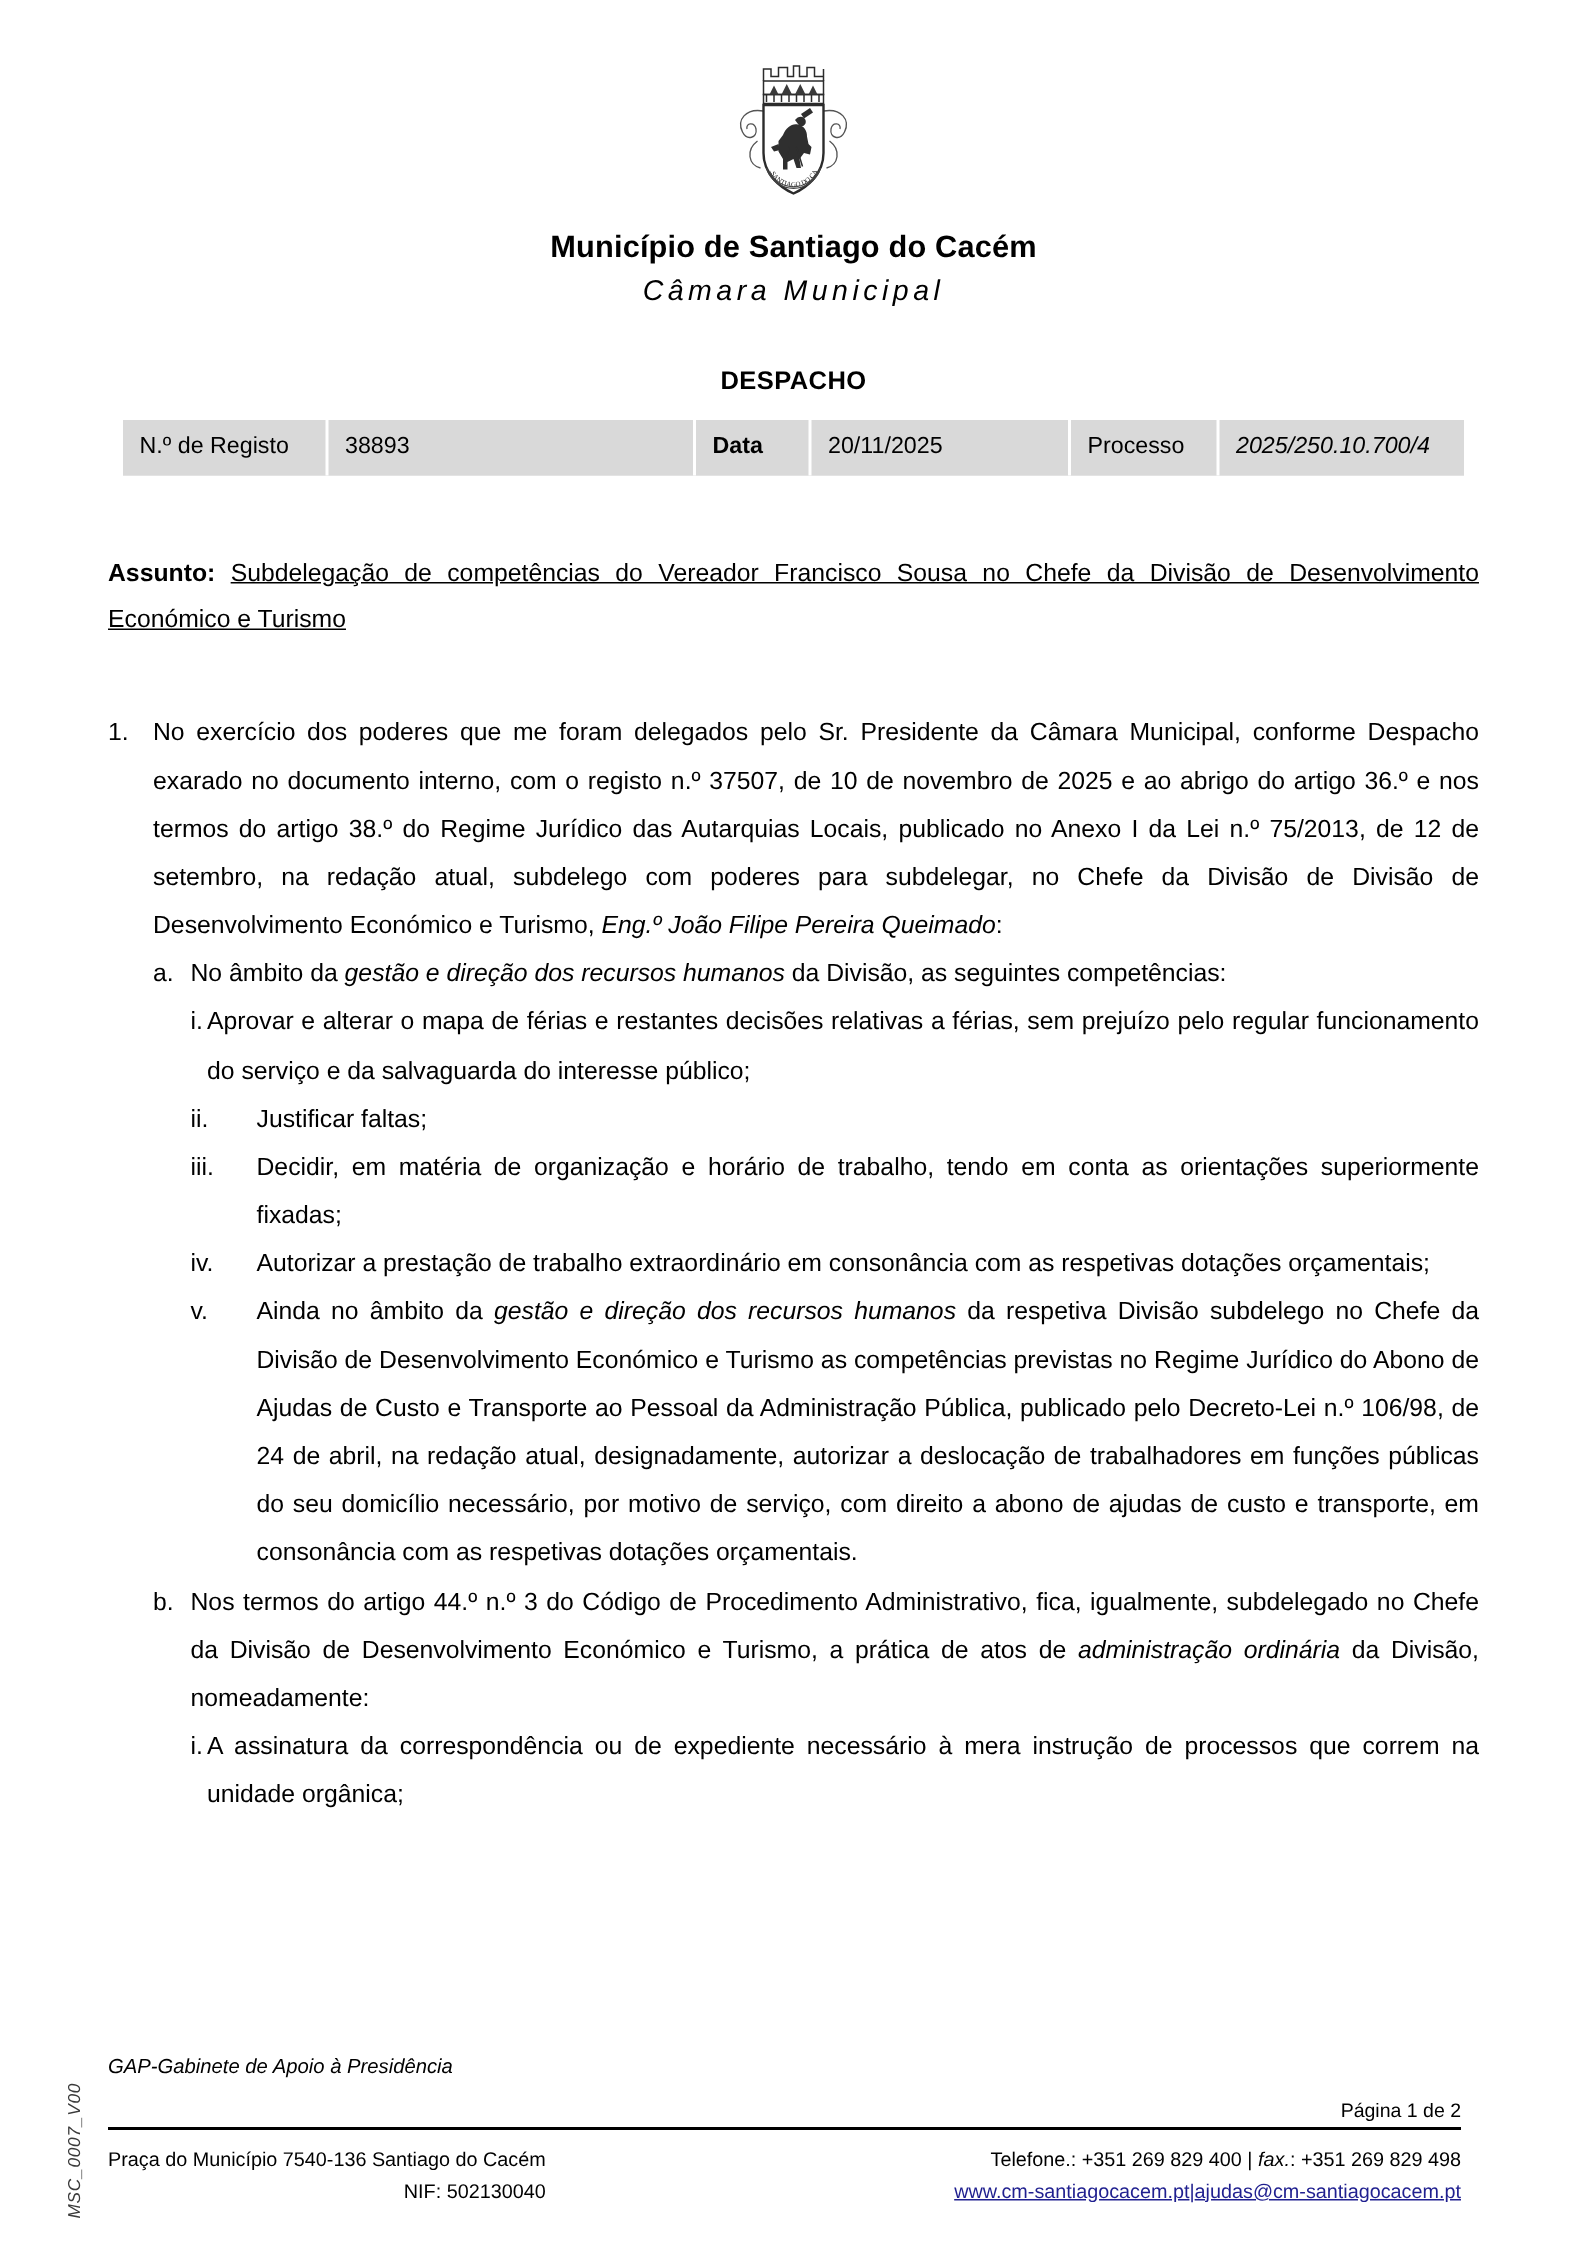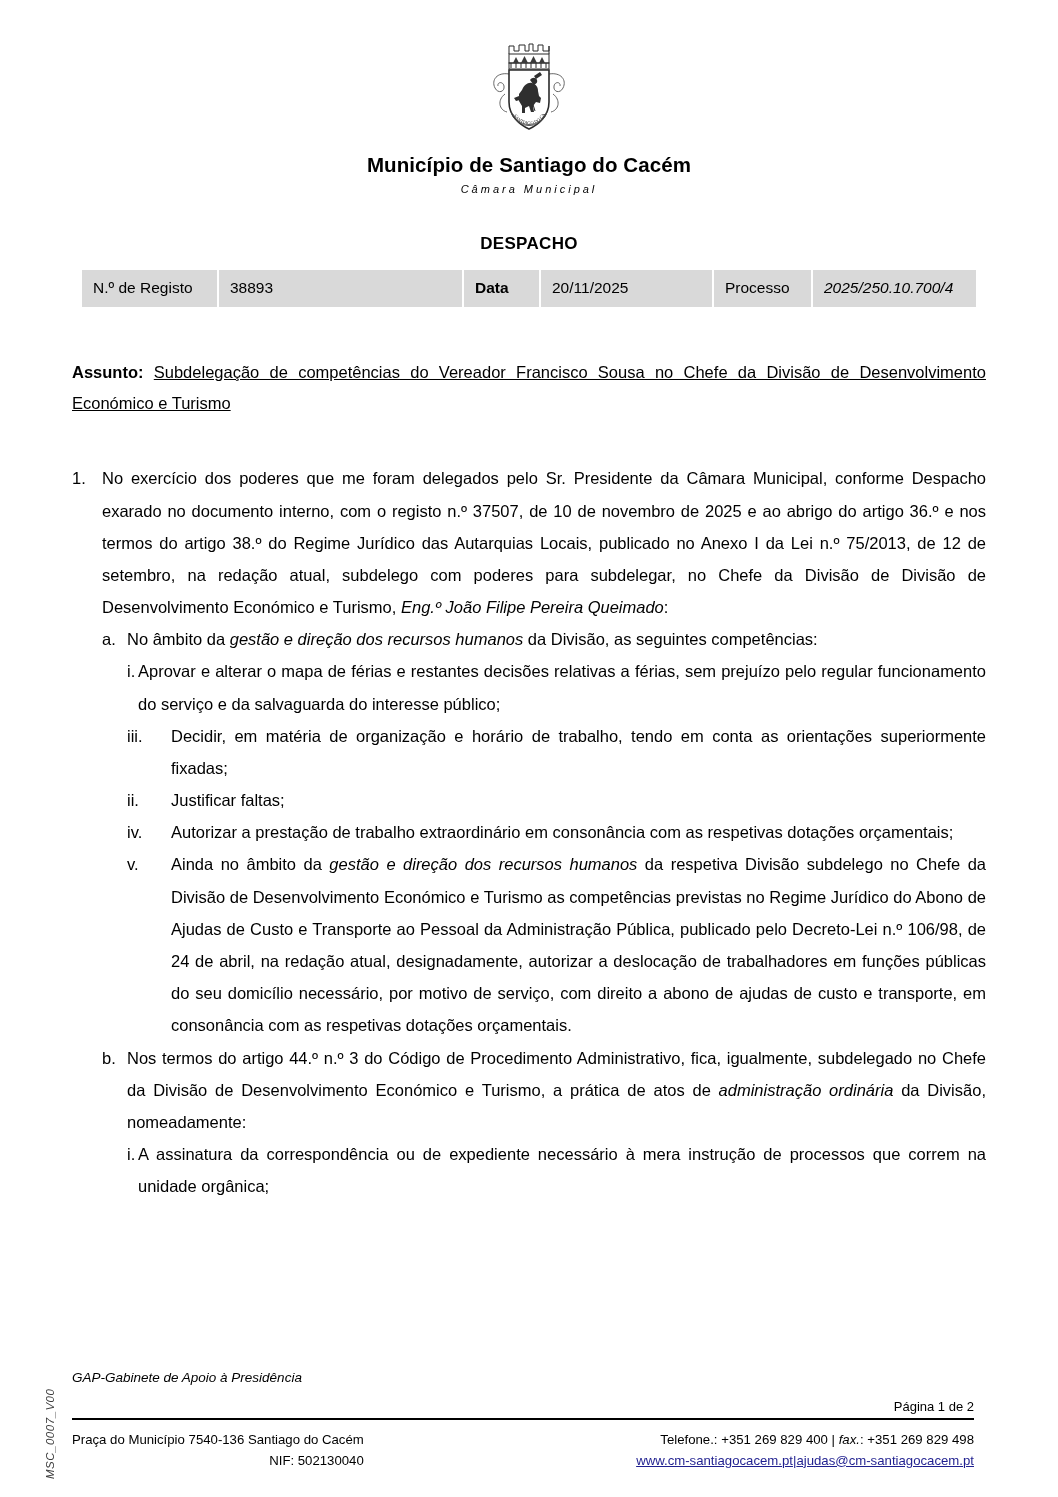--- a/index.html
+++ b/index.html
@@ -33,21 +33,21 @@
     display: block;
   }
   .org-title {
     font-size: 20.5px;
     font-weight: bold;
     letter-spacing: 0.1px;
     margin: 0;
     line-height: 1.25;
   }
   .org-subtitle {
-    font-size: 11px;
+    font-size: 19px;
     font-style: italic;
     letter-spacing: 3px;
     margin: 5px 0 0 0;
     line-height: 1.25;
   }
 
   
   .doc-type {
     text-align: center;
     font-size: 17px;
@@ -284,27 +284,27 @@
       <span class="marker">a.</span>
       <span class="txt"><span>No âmbito da </span><i>gestão e direção dos recursos humanos</i><span> da Divisão, as seguintes competências:</span></span>
     </div>
 
     <div class="lvl3">
       <span class="marker tight">i.</span>
       <span class="txt">Aprovar e alterar o mapa de férias e restantes decisões relativas a férias, sem prejuízo pelo regular funcionamento do serviço e da salvaguarda do interesse público;</span>
     </div>
 
     <div class="lvl3">
+      <span class="marker">ii.</span>
+      <span class="txt">Justificar faltas;</span>
+    </div>
+
+    <div class="lvl3">
       <span class="marker">iii.</span>
       <span class="txt">Decidir, em matéria de organização e horário de trabalho, tendo em conta as orientações superiormente fixadas;</span>
-    </div>
-
-    <div class="lvl3">
-      <span class="marker">ii.</span>
-      <span class="txt">Justificar faltas;</span>
     </div>
 
     <div class="lvl3">
       <span class="marker">iv.</span>
       <span class="txt">Autorizar a prestação de trabalho extraordinário em consonância com as respetivas dotações orçamentais;</span>
     </div>
 
     <div class="lvl3">
       <span class="marker">v.</span>
       <span class="txt"><span>Ainda no âmbito da </span><i>gestão e direção dos recursos humanos</i><span> da respetiva Divisão subdelego no Chefe da Divisão de Desenvolvimento Económico e Turismo as competências previstas no Regime Jurídico do Abono de Ajudas de Custo e Transporte ao Pessoal da Administração Pública, publicado pelo Decreto-Lei n.º 106/98, de 24 de abril, na redação atual, designadamente, autorizar a deslocação de trabalhadores em funções públicas do seu domicílio necessário, por motivo de serviço, com direito a abono de ajudas de custo e transporte, em consonância com as respetivas dotações orçamentais.</span></span>

